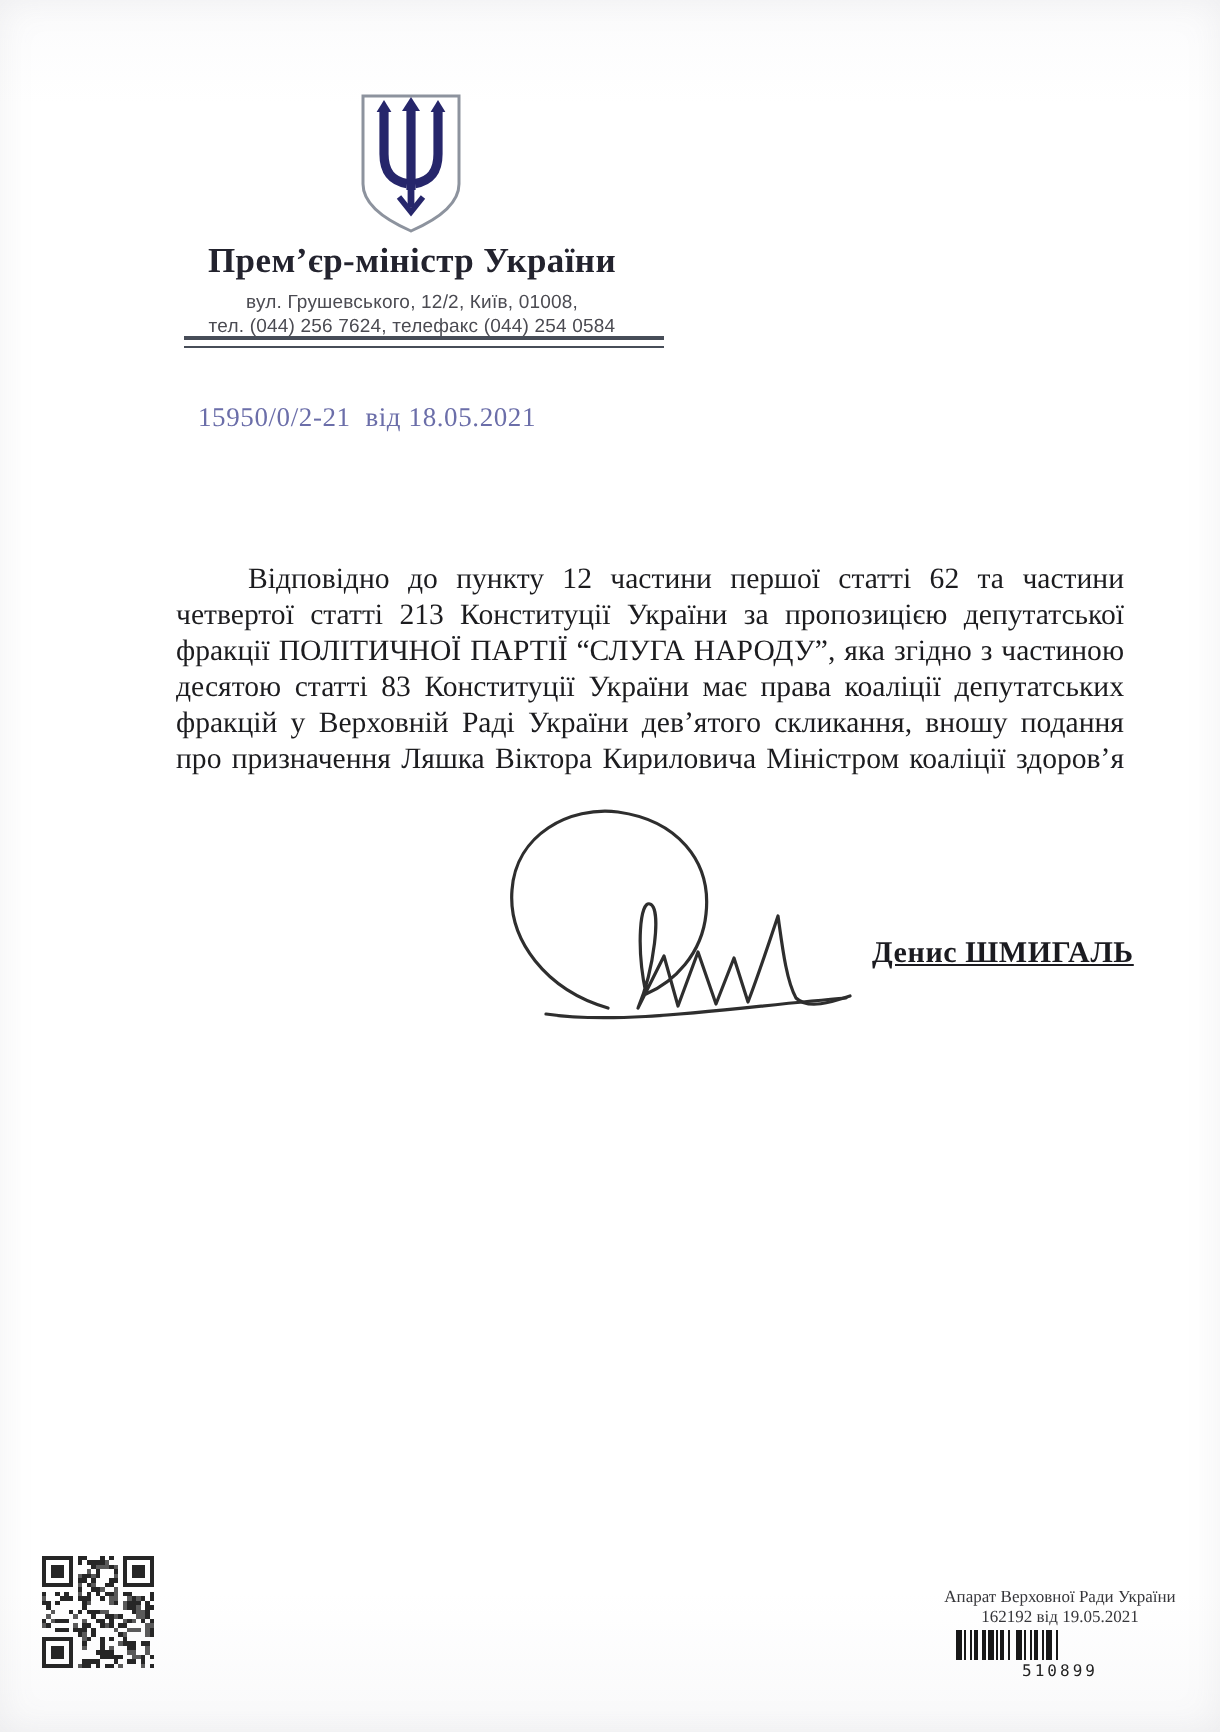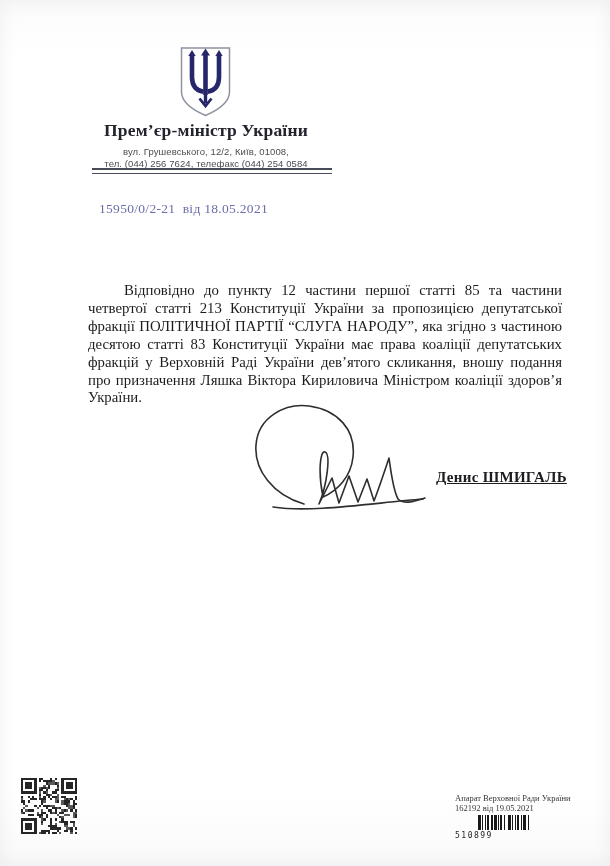--- a/index.html
+++ b/index.html
@@ -49,21 +49,21 @@
   
   .sig{position:absolute;left:247px;top:400px;width:188px;height:118px;}
   .signer{
     position:absolute;left:436px;top:469px;
     font-size:15px;font-weight:bold;letter-spacing:.3px;color:#1b1b20;text-decoration:underline;
   }
   
   .qr{position:absolute;left:21px;top:778px;width:56px;height:56px;}
   .reg{
     position:absolute;left:455px;top:794px;width:150px;
-    text-align:left;font-size:8.5px;line-height:9.5px;color:#36363a;
+    text-align:center;font-size:8.5px;line-height:9.5px;color:#36363a;
   }
   .barcode{display:block;margin:2px auto 0 auto;width:104px;height:15px;}
   .bc-num{
     font-family:"DejaVu Sans Mono",monospace;font-size:8px;
     letter-spacing:1.5px;color:#222;margin-top:1px;
   }
 </style>
 </head>
 <body>
 
@@ -90,27 +90,26 @@
   <div class="lh-title">Прем’єр-міністр України</div>
   <div class="lh-addr">
     <div>вул. Грушевського, 12/2, Київ, 01008,</div>
     <div>тел. (044) 256 7624, телефакс (044) 254 0584</div>
   </div>
   <div class="double-rule"></div>
 
   <div class="ref-stamp">15950/0/2-21  від 18.05.2021</div>
 
   <div class="body-text">
-    <span class="bline first">Відповідно до пункту 12 частини першої статті 85 та частини</span>
+    <span class="bline first">Відповідно до пункту 12 частини першої статті 62 та частини</span>
     <span class="bline">четвертої статті 213 Конституції України за пропозицією депутатської</span>
     <span class="bline">фракції ПОЛІТИЧНОЇ ПАРТІЇ “СЛУГА НАРОДУ”, яка згідно з частиною</span>
     <span class="bline">десятою статті 83 Конституції України має права коаліції депутатських</span>
     <span class="bline">фракцій у Верховній Раді України дев’ятого скликання, вношу подання</span>
     <span class="bline">про призначення Ляшка Віктора Кириловича Міністром коаліції здоров’я</span>
-    <span class="bline last">України.</span>
   </div>
 
   <svg class="sig" viewBox="0 0 188 118" xmlns="http://www.w3.org/2000/svg">
     <g fill="none" stroke="#2e2e2e" stroke-width="1.6" stroke-linecap="round" stroke-linejoin="round">
       <path d="M57,104 C26,95 7,70 9,45 C11,17 38,3 62,6 C91,10 109,30 106,57 C104,77 90,91 76,97
                C71,73 73,50 78,52 C84,54 80,85 72,104
                L85,78 L92,103 L102,76 L111,102 L120,79 L127,101
                C132,88 138,70 142,58 C144,72 146,90 151,99 C157,105 169,101 178,98"></path>
       <path d="M26,107 C65,113 125,103 176,99"></path>
     </g>

